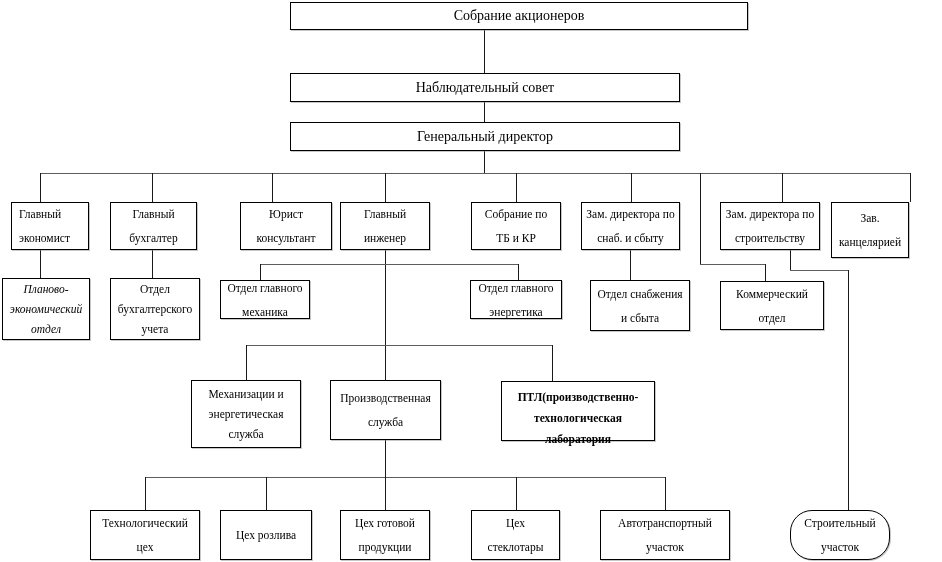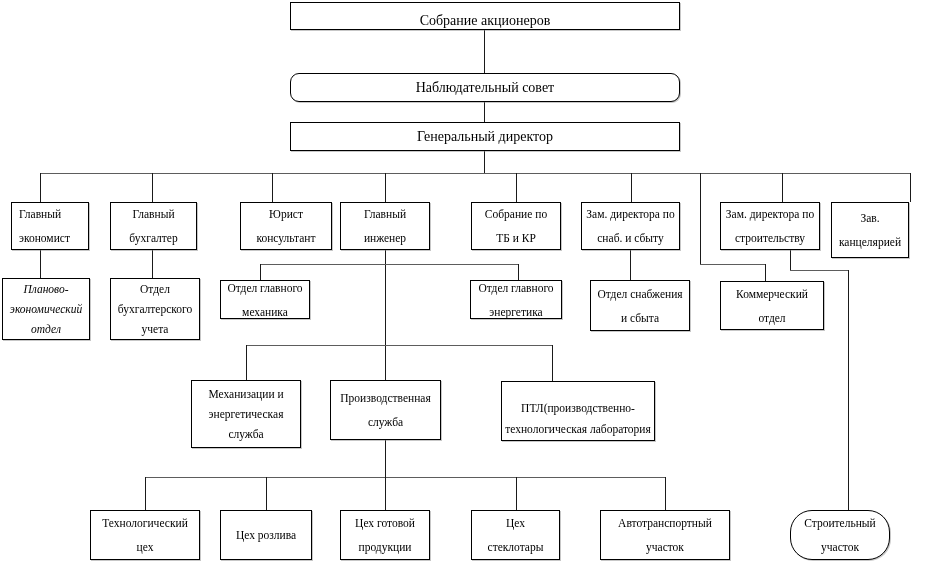--- a/index.html
+++ b/index.html
@@ -26,23 +26,24 @@
     line-height: 24px;
     white-space: pre-line;
     box-shadow: 1px 1px 0 rgba(130,130,130,0.45);
   }
   .node.title {
     font-size: 14px;
     line-height: normal;
   }
   .node.lh3 { line-height: 20px; }
   .node.vtop {
-    align-items: center;
-    padding-top: 15px;
+    align-items: flex-start;
+    padding-top: 5px;
     line-height: 21px;
+    font-weight: bold;
   }
   .node.aleft {
     justify-content: flex-start;
     text-align: left;
     padding-left: 7px;
   }
   .node span { display: block; }
   
   .conn {
     position: absolute;
@@ -89,22 +90,22 @@
       <div class="conn v" style="left: 848px; top: 270px; width: 1px; height: 240px;"></div>
       <div class="conn v" style="left: 385px; top: 440px; width: 1px; height: 37px;"></div>
       <div class="conn h" style="left: 145px; top: 477px; width: 520px; height: 1px;"></div>
       <div class="conn v" style="left: 145px; top: 477px; width: 1px; height: 33px;"></div>
       <div class="conn v" style="left: 266px; top: 477px; width: 1px; height: 33px;"></div>
       <div class="conn v" style="left: 385px; top: 477px; width: 1px; height: 33px;"></div>
       <div class="conn v" style="left: 516px; top: 477px; width: 1px; height: 33px;"></div>
       <div class="conn v" style="left: 665px; top: 477px; width: 1px; height: 33px;"></div>
     </div>
   <div id="node-layer">
-      <div class="node title" style="left: 290px; top: 2px; width: 390px; height: 28px; align-items: flex-end;"><span>Собрание акционеров</span></div>
-      <div class="node title" style="left: 290px; top: 73px; width: 390px; height: 29px; border-radius: 9px;"><span>Наблюдательный совет</span></div>
+      <div class="node title" style="left: 290px; top: 2px; width: 458px; height: 28px;"><span>Собрание акционеров</span></div>
+      <div class="node title" style="left: 290px; top: 73px; width: 390px; height: 29px;"><span>Наблюдательный совет</span></div>
       <div class="node title" style="left: 290px; top: 122px; width: 390px; height: 29px;"><span>Генеральный директор</span></div>
       <div class="node aleft" style="left: 11px; top: 202px; width: 78px; height: 48px;"><span>Главный
 экономист</span></div>
       <div class="node" style="left: 110px; top: 202px; width: 87px; height: 48px;"><span>Главный
 бухгалтер</span></div>
       <div class="node" style="left: 228px; top: 202px; width: 92px; height: 48px; margin-left: 12px;"><span>Юрист
 консультант</span></div>
       <div class="node" style="left: 340px; top: 202px; width: 90px; height: 48px;"><span>Главный
 инженер</span></div>
       <div class="node" style="left: 471px; top: 202px; width: 90px; height: 48px;"><span>Собрание по

